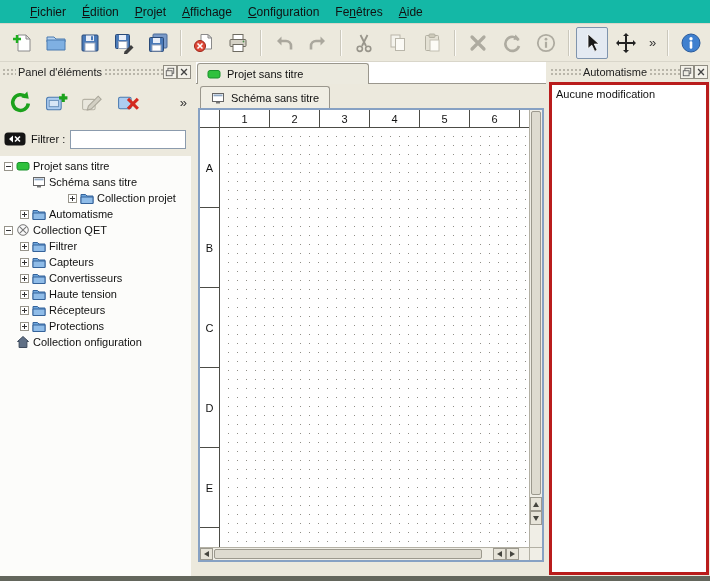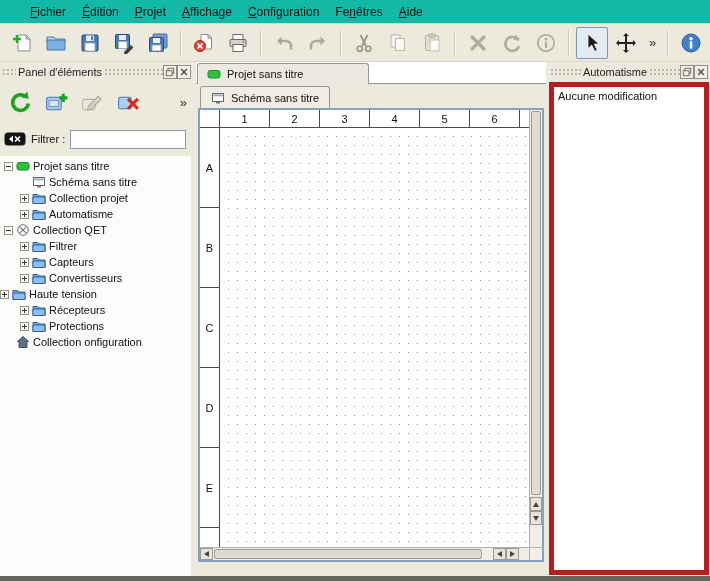--- a/index.html
+++ b/index.html
@@ -82,21 +82,21 @@
   .hbtn-r1{left:306px}
   .hthumb{position:absolute;left:14px;width:268px;top:1px;bottom:1px;background:#dedbd0;border:1px solid #9c998e;border-radius:2px}
   .scorner{position:absolute;right:0;bottom:0;width:13px;height:13px;background:#f0eee6;border-left:1px solid #b3b0a4;border-top:1px solid #b3b0a4}
   .tri{display:block;width:0;height:0}
   .tri.up{border-left:3.5px solid transparent;border-right:3.5px solid transparent;border-bottom:5px solid #45453f}
   .tri.down{border-left:3.5px solid transparent;border-right:3.5px solid transparent;border-top:5px solid #45453f}
   .tri.left{border-top:3.5px solid transparent;border-bottom:3.5px solid transparent;border-right:5px solid #45453f}
   .tri.right{border-top:3.5px solid transparent;border-bottom:3.5px solid transparent;border-left:5px solid #45453f}
 
   
-  .undo-list{position:absolute;left:1px;right:1px;top:20px;bottom:1px;background:#fff;border:5px solid #b91c1c}
+  .undo-list{position:absolute;left:1px;right:1px;top:20px;bottom:1px;background:#fff;border:3px solid #b91c1c}
   .undo-item{padding:3px 4px;font-size:11px;white-space:nowrap}
 
   .bottom-strip{position:absolute;left:0;right:0;bottom:0;height:5px;background:#63665c}
 </style>
 </head>
 <body>
 
 <div class="app">
 
   <div class="menubar">
@@ -353,21 +353,21 @@
           <span class="exp-space"></span>
           <span class="icon tree-icon">
             <svg viewBox="0 0 14 14">
               <rect x="1.5" y="2.5" width="11" height="8" fill="#fff" stroke="#666"></rect>
               <rect x="2.5" y="3.5" width="9" height="1.8" fill="#8fa8c4"></rect>
               <rect x="5" y="11" width="4" height="1.5" fill="#777"></rect>
             </svg>
           </span>
           <span class="lbl">Schéma sans titre</span>
         </div>
-        <div class="tree-row" style="padding-left: 20px;">
+        <div class="tree-row" style="padding-left: 36px; margin-left: 32px;">
           <span class="exp plus"></span>
           <span class="icon tree-icon">
             <svg viewBox="0 0 14 14">
               <path d="M1 3.5h4.5L7 5h6v7.5H1z" fill="#6ea7dd" stroke="#35639a"></path>
               <path d="M1 6h12v6.5H1z" fill="#8fbce8" stroke="#35639a"></path>
             </svg>
           </span>
           <span class="lbl">Collection projet</span>
         </div>
         <div class="tree-row" style="padding-left: 20px;">
@@ -413,21 +413,21 @@
         <div class="tree-row" style="padding-left: 20px;">
           <span class="exp plus"></span>
           <span class="icon tree-icon">
             <svg viewBox="0 0 14 14">
               <path d="M1 3.5h4.5L7 5h6v7.5H1z" fill="#6ea7dd" stroke="#35639a"></path>
               <path d="M1 6h12v6.5H1z" fill="#8fbce8" stroke="#35639a"></path>
             </svg>
           </span>
           <span class="lbl">Convertisseurs</span>
         </div>
-        <div class="tree-row" style="">
+        <div class="tree-row" style="padding-left: 20px;">
           <span class="exp plus"></span>
           <span class="icon tree-icon">
             <svg viewBox="0 0 14 14">
               <path d="M1 3.5h4.5L7 5h6v7.5H1z" fill="#6ea7dd" stroke="#35639a"></path>
               <path d="M1 6h12v6.5H1z" fill="#8fbce8" stroke="#35639a"></path>
             </svg>
           </span>
           <span class="lbl">Haute tension</span>
         </div>
         <div class="tree-row" style="padding-left: 20px;">

